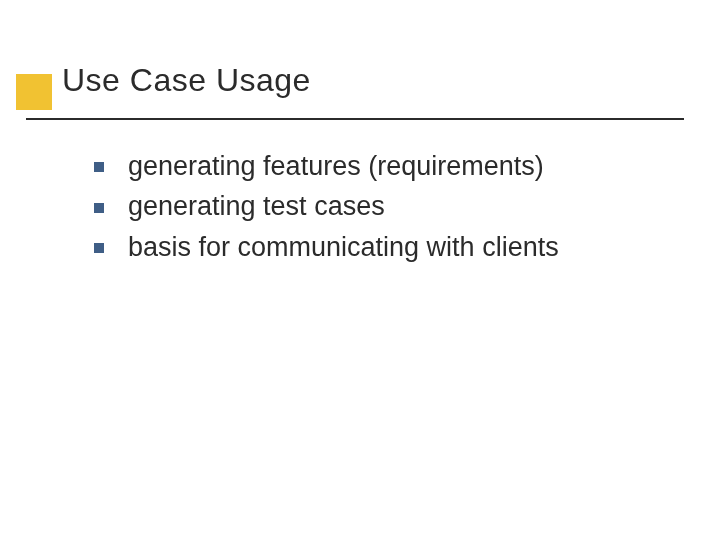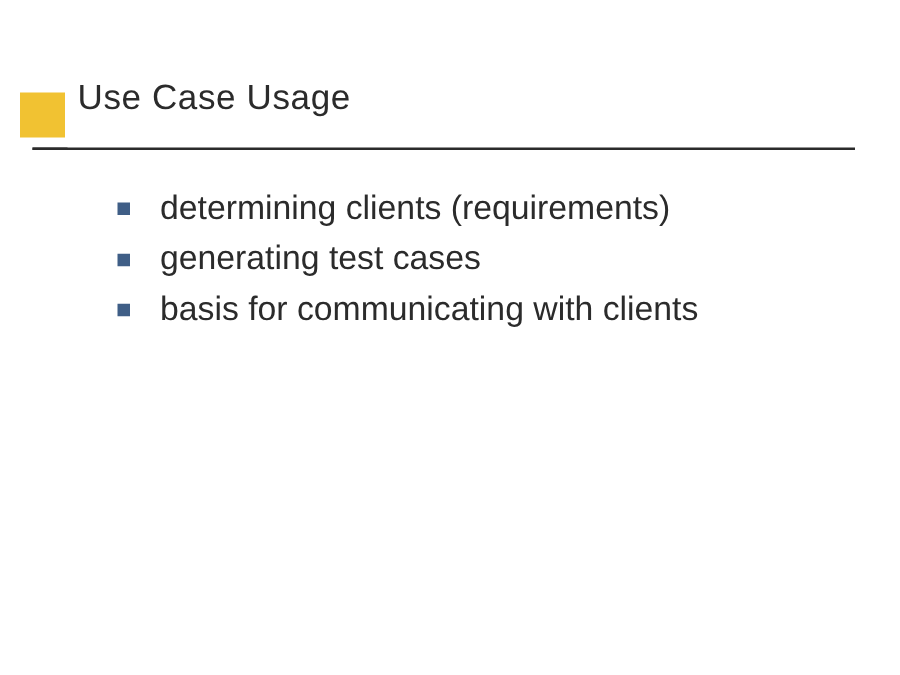--- a/index.html
+++ b/index.html
@@ -28,21 +28,21 @@
     z-index: 0;
   }
   .title-wrap {
     position: absolute;
     left: 62px;
     top: 62px;
     right: 40px;
     z-index: 2;
   }
   .title {
-    font-size: 28px;
+    font-size: 32px;
     letter-spacing: 0.5px;
     font-weight: 400;
     color: #2b2b2b;
     margin: 0;
     padding-bottom: 6px;
   }
   .underline {
     position: absolute;
     left: 26px;
     right: 36px;
@@ -96,21 +96,21 @@
   <div class="title-wrap">
     <h1 class="title">Use Case Usage</h1>
   </div>
   <div class="underline"></div>
   <div class="underline-short"></div>
 
   <div class="body">
     <ul class="points">
       <li>
         <span class="bullet"></span>
-        <span>determining clients (requirements)</span>
+        <span>generating features (requirements)</span>
       </li>
       <li>
         <span class="bullet"></span>
         <span>generating test cases</span>
       </li>
       <li>
         <span class="bullet"></span>
         <span>basis for communicating with clients</span>
       </li>
     </ul>

